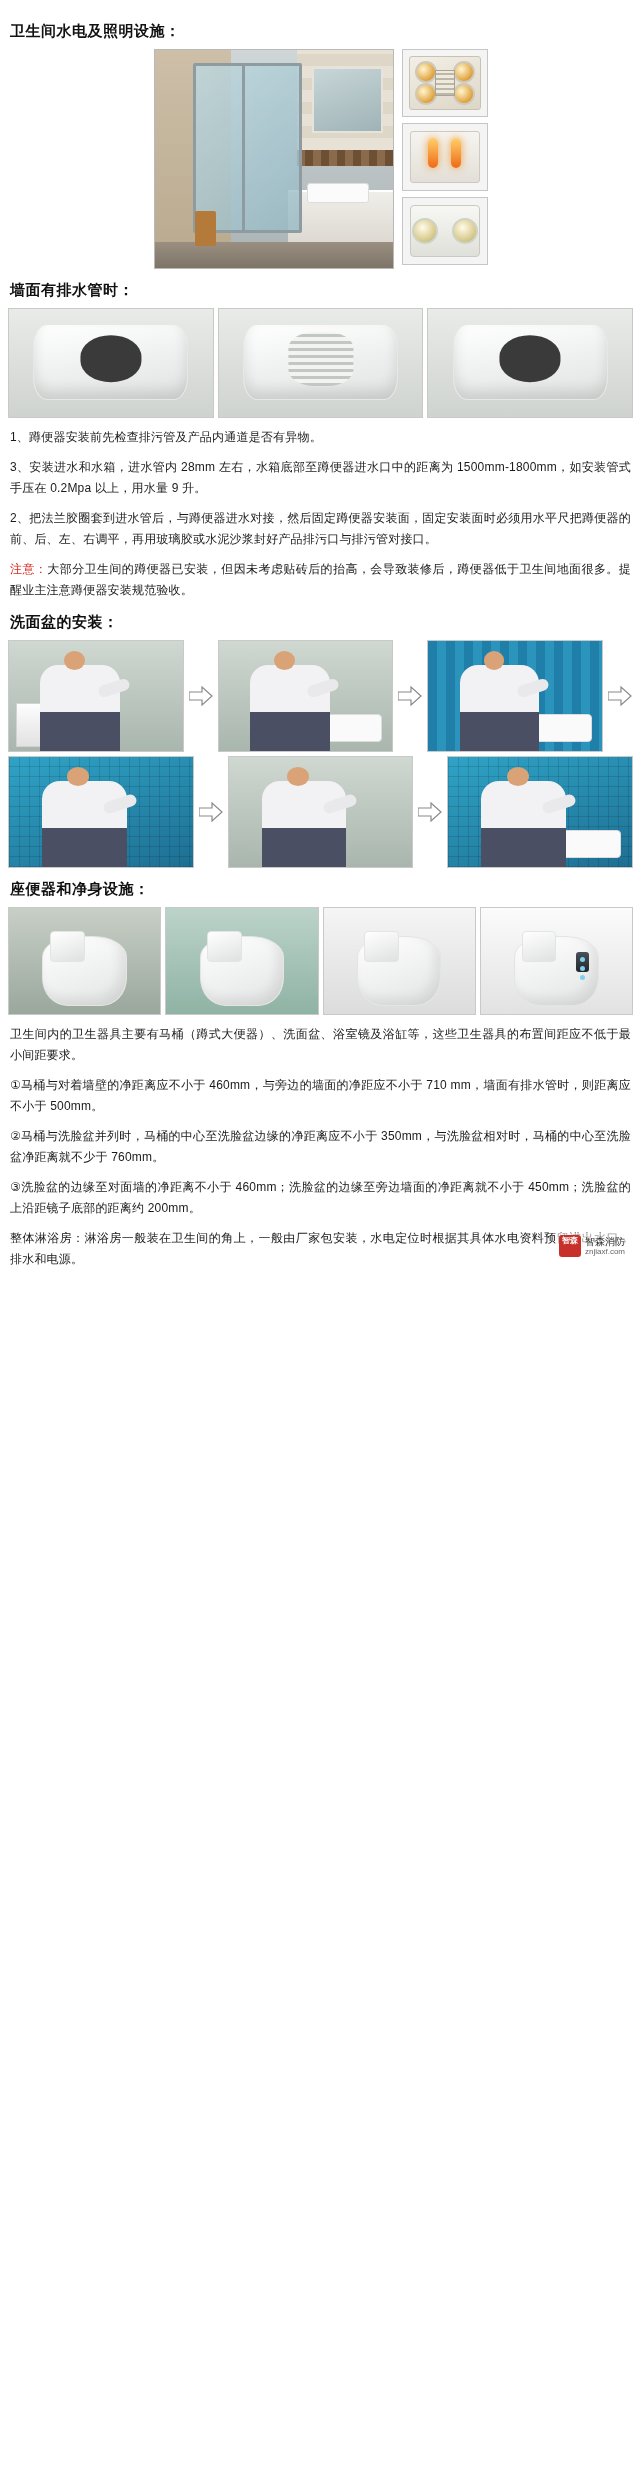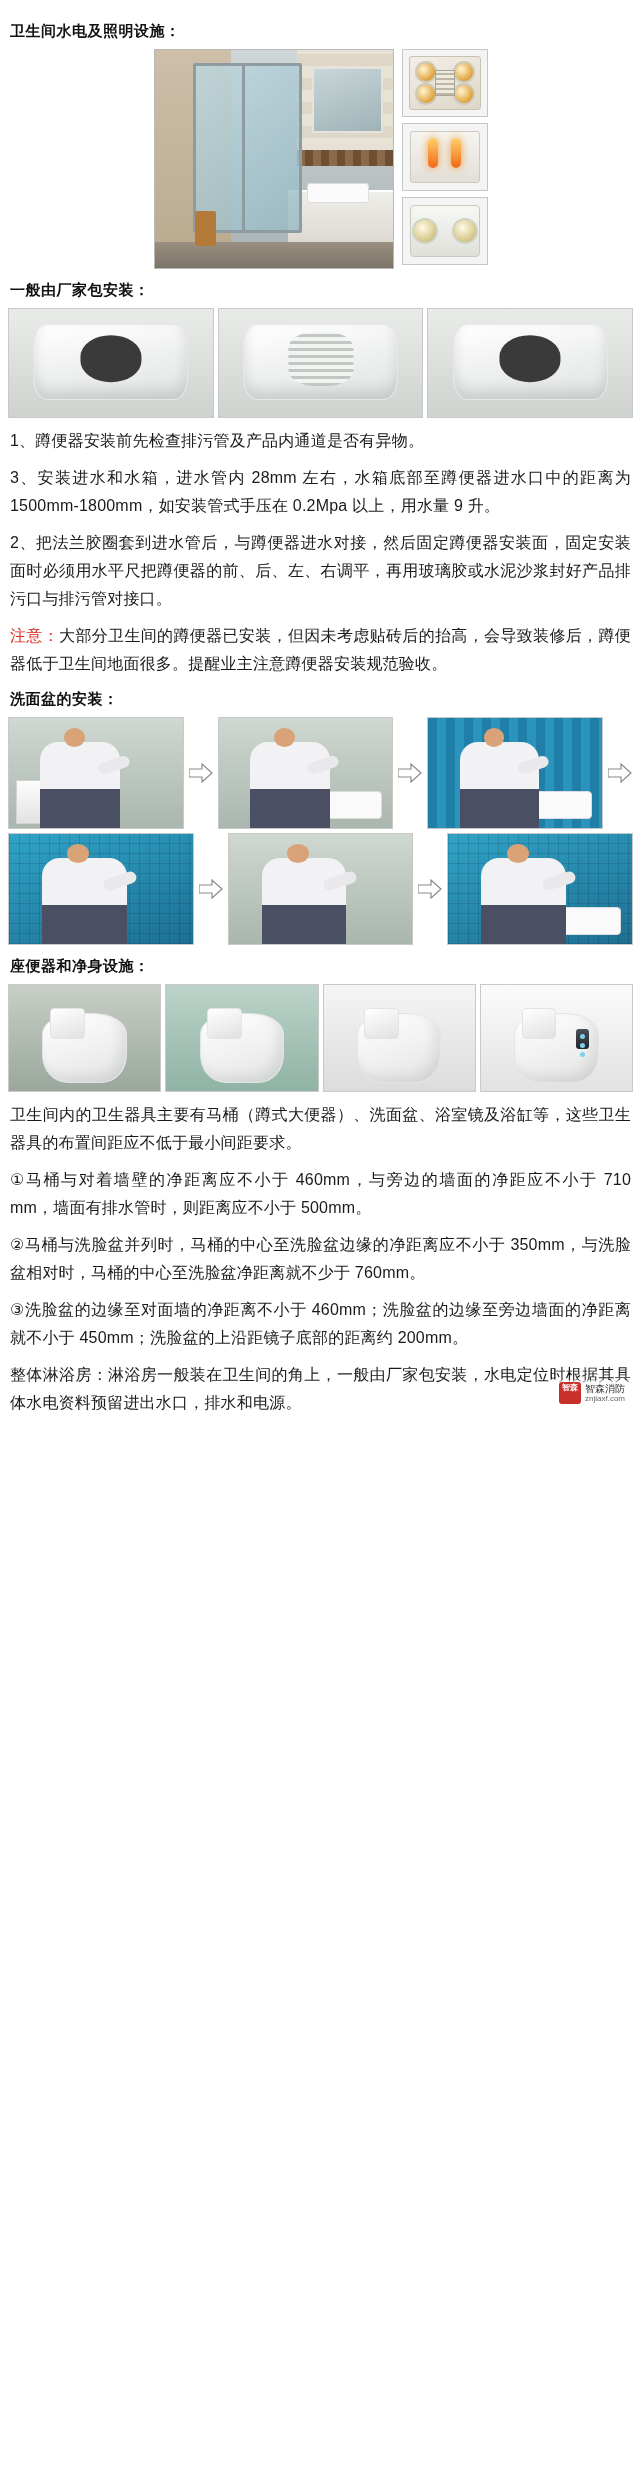--- a/index.html
+++ b/index.html
@@ -14,21 +14,21 @@
   }
   .page { width: 641px; padding: 10px 8px 0 8px; }
   .heading {
     font-size: 15px;
     font-weight: 600;
     color: #111;
     margin: 12px 0 8px 2px;
     letter-spacing: 0.5px;
   }
   .para {
-    font-size: 16px;
+    font-size: 12px;
     line-height: 1.75;
     margin: 9px 2px;
     text-align: justify;
     color: #1a1a1a;
     letter-spacing: 0.2px;
   }
   .note-label { color: #d82a1e; font-weight: 400; }
 
   .bathroom-block { display: flex; gap: 8px; justify-content: center; margin: 6px 0 4px 0; }
   .bathroom-photo {
@@ -205,21 +205,21 @@
         <div class="wh-tube wh-t2"></div>
       </div>
       <div class="fixture">
         <div class="bath-fan"></div>
         <div class="bf-circ bf-c1"></div>
         <div class="bf-circ bf-c2"></div>
       </div>
     </div>
   </div>
 
-  <div class="heading">一般由厂家包安装：</div>
+  <div class="heading">墙面有排水管时：</div>
 
   <div class="strip3">
     <div class="squat">
       <div class="sq-body"></div>
       <div class="sq-hole"></div>
     </div>
     <div class="squat">
       <div class="sq-body"></div>
       <div class="sq-ribs"></div>
     </div>

